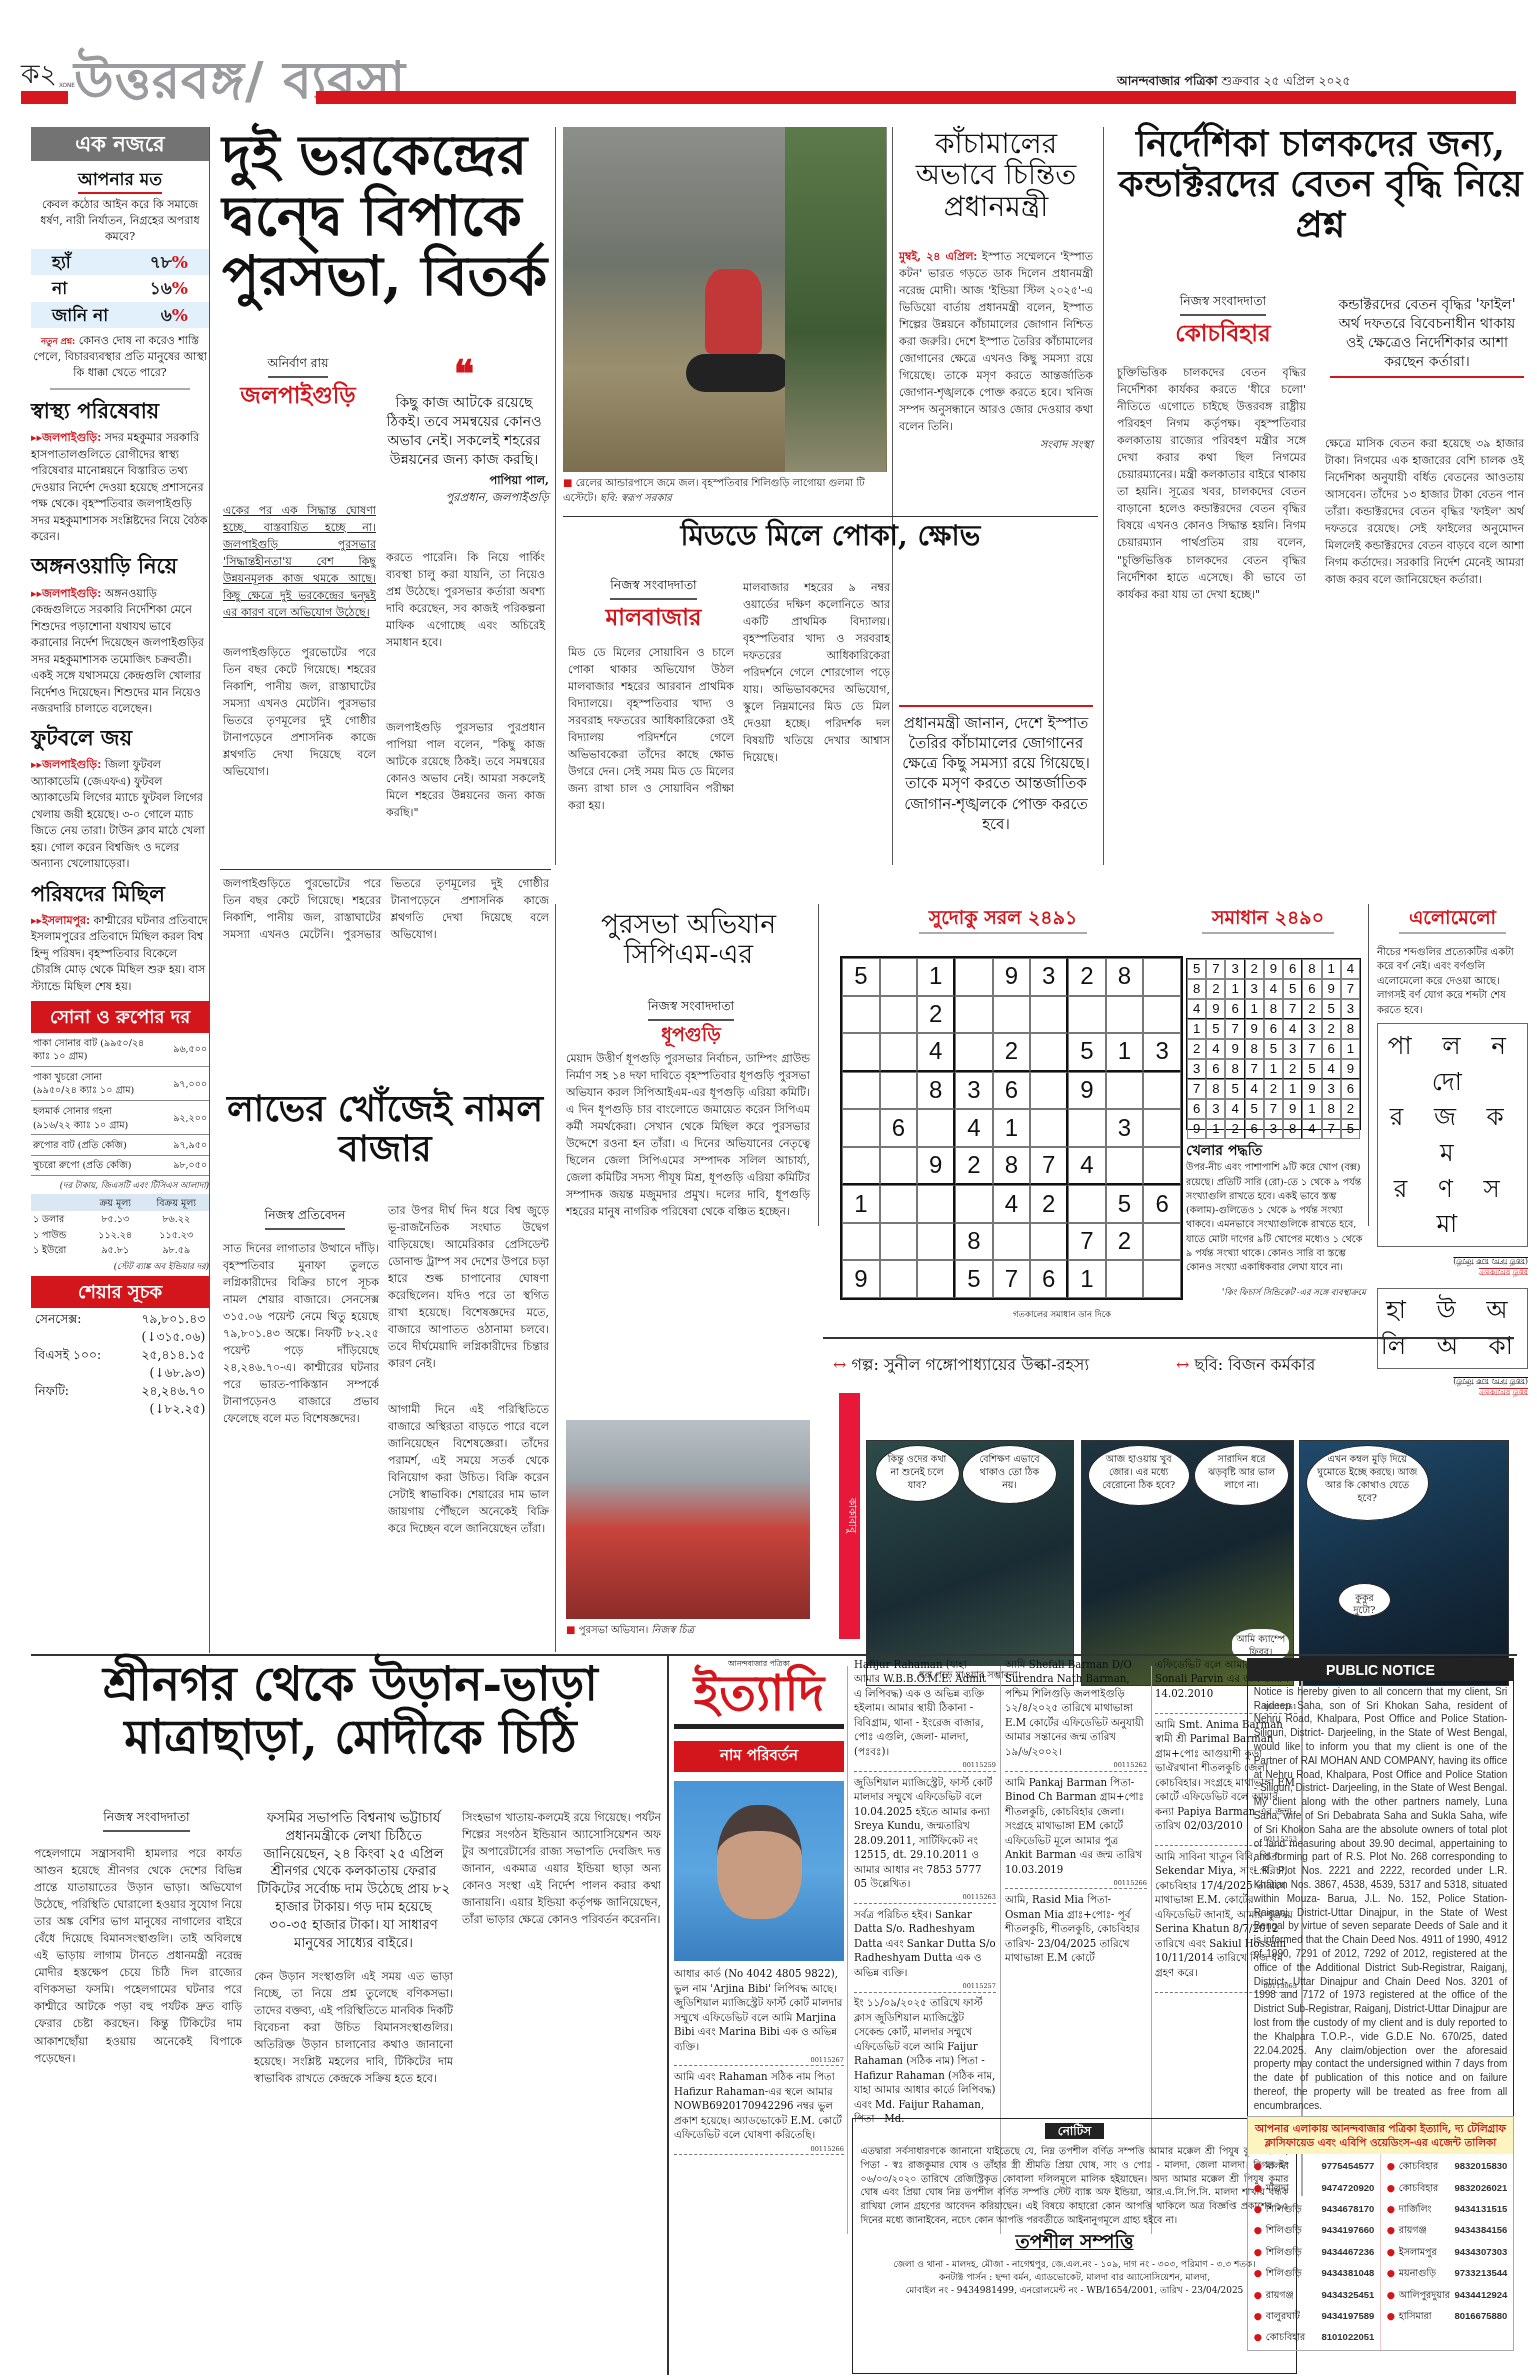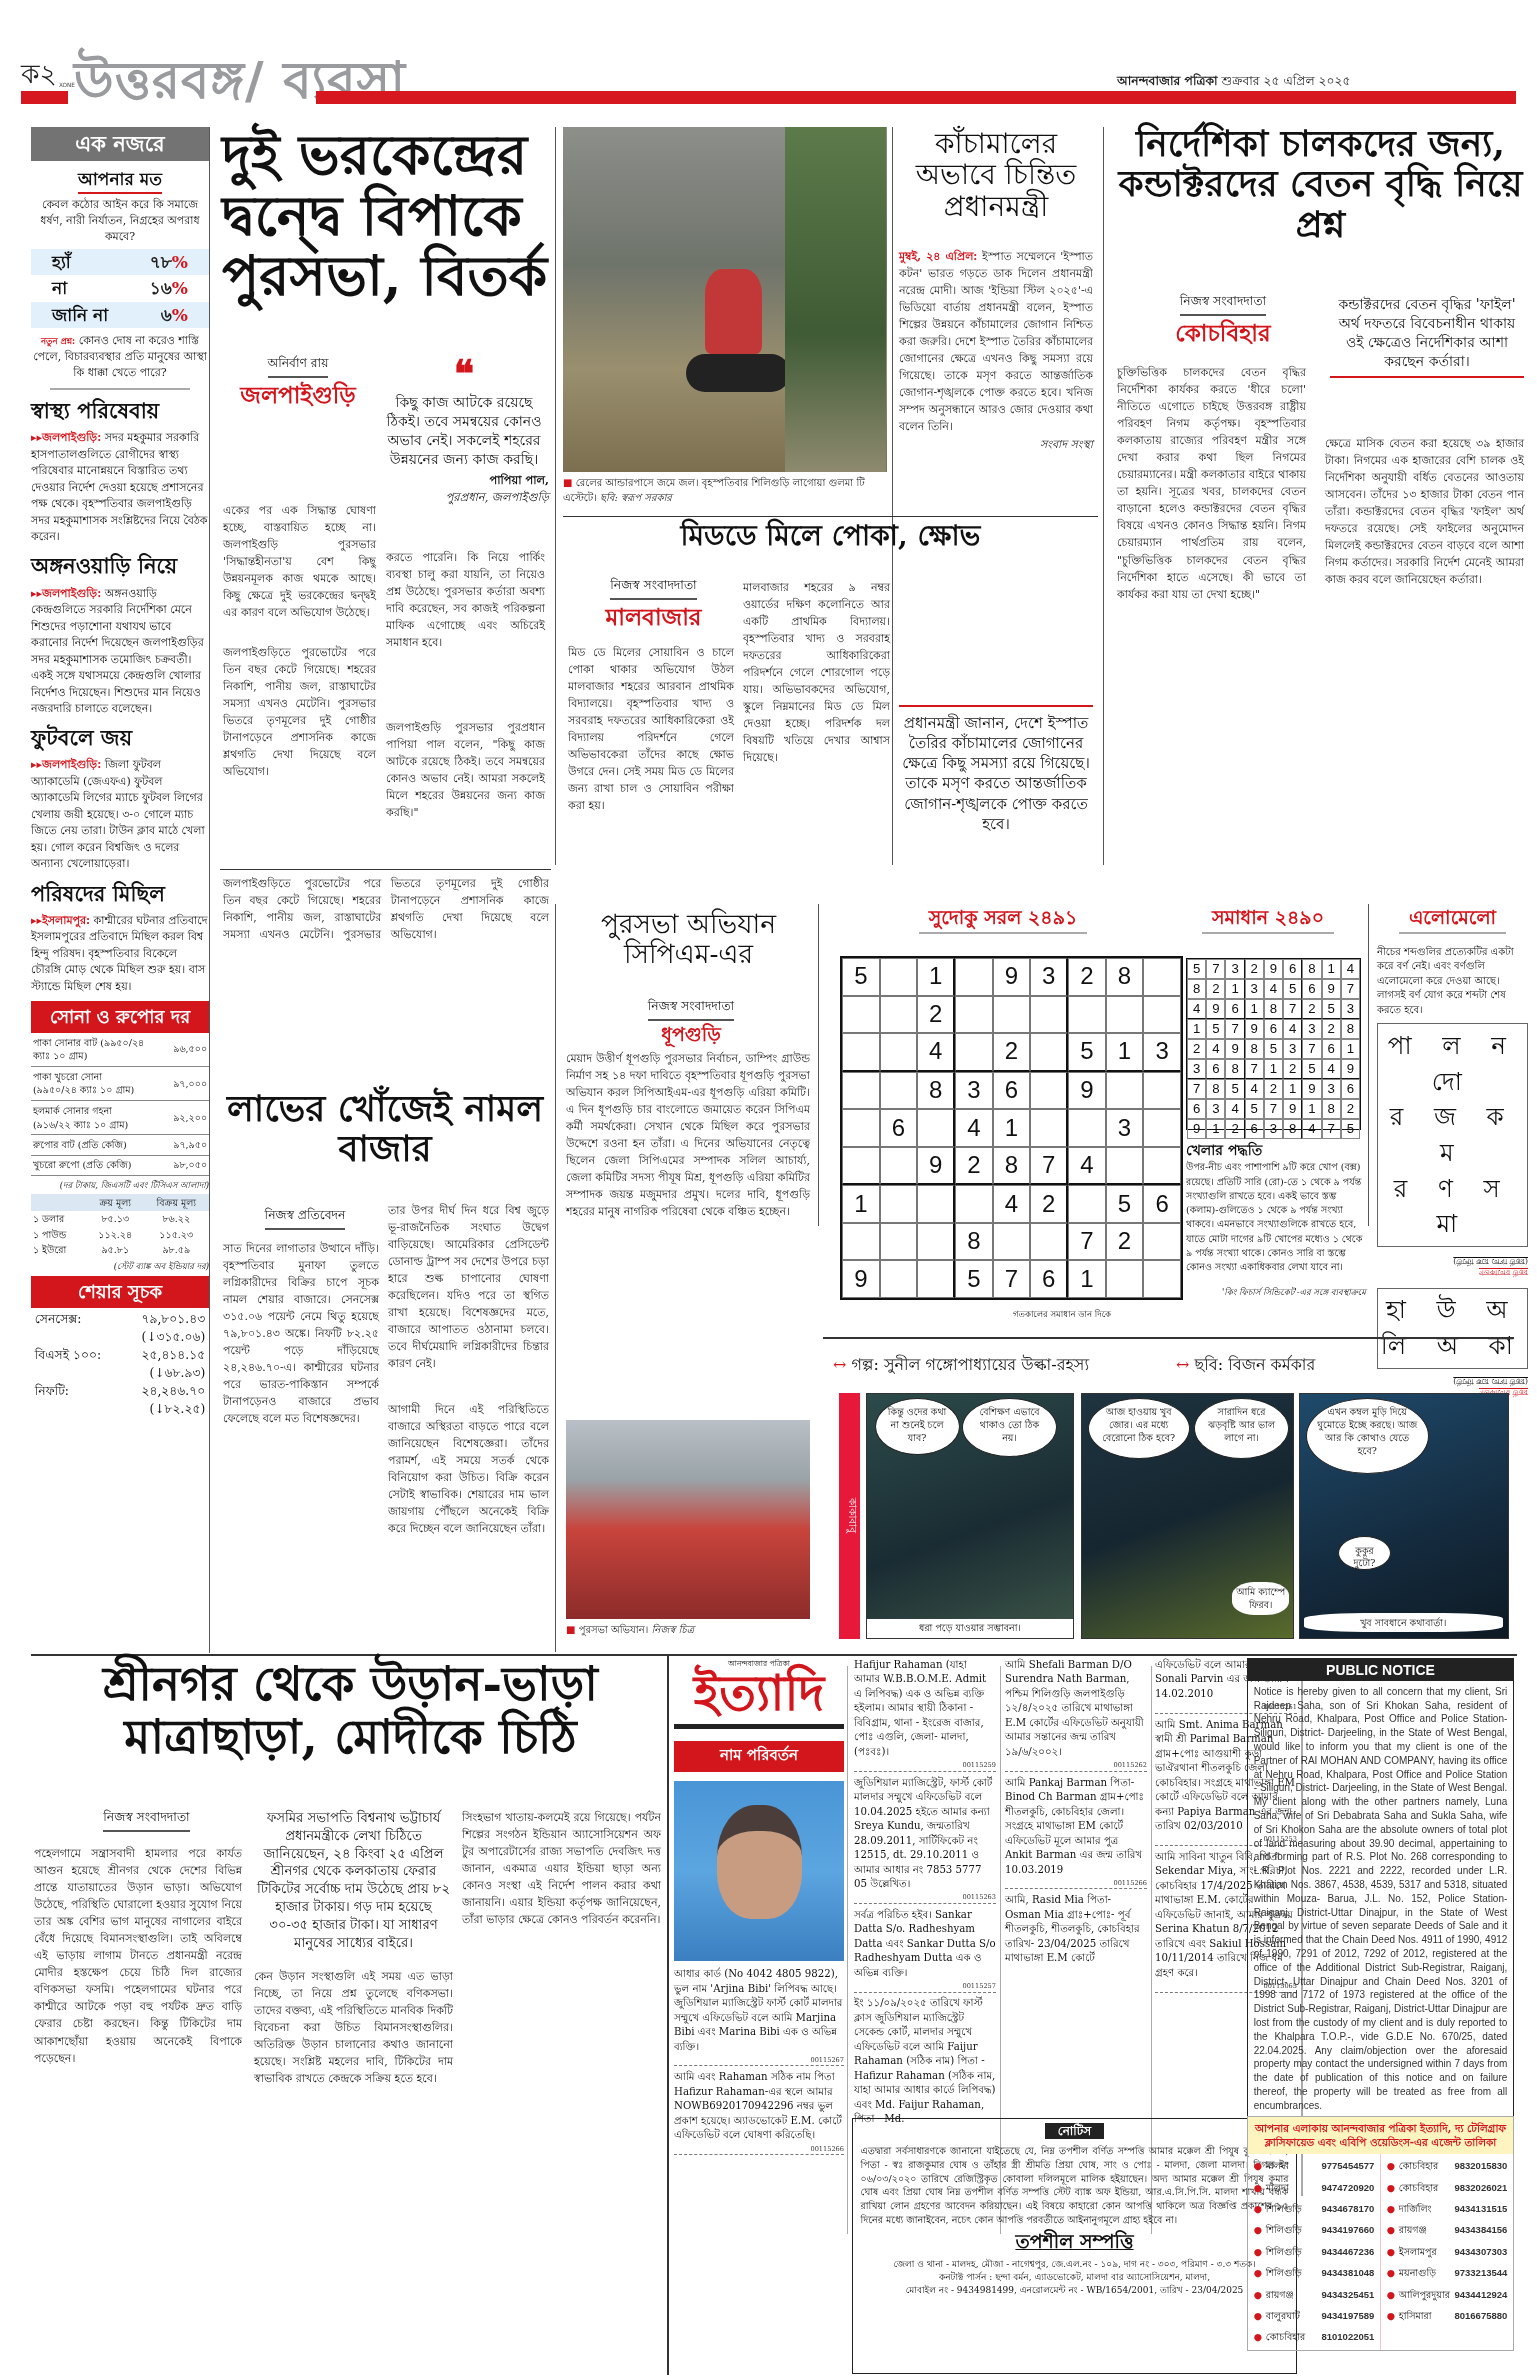--- a/index.html
+++ b/index.html
@@ -49,21 +49,21 @@
   .sudoku div.bR { border-right: 2.8px solid #111; }
   .sudoku div.bB { border-bottom: 2.8px solid #111; }
   .solution { display: grid; grid-template-columns: repeat(9, 1fr); border: 1.9px solid #111; }
   .solution div { border: 0.9px solid #888; text-align: center; font-family: "Liberation Sans", sans-serif; font-size: 13.2px; line-height: 18px; }
   .solution div.bR { border-right: 1.9px solid #111; }
   .solution div.bB { border-bottom: 1.9px solid #111; }
   .puzzle-title { color: #d3151c; font-weight: bold; font-size: 19px; text-align: center; border-bottom: 2.8px solid #aaa; display: inline-block; padding: 0 9.5px; }
   .jumble-box { border: 0.9px solid #666; text-align: center; font-size: 24.6px; letter-spacing: 11.4px; line-height: 1.45; padding: 3.8px 0; }
 
   
-  .comic-panel { position: absolute; background: linear-gradient(160deg, #2d4b4a 0%, #1a2c33 55%, #3e5648 100%); border: 1.9px solid #333; }
+  .comic-panel { position: absolute; background: linear-gradient(160deg, #2d4b4a 0%, #1a2c33 55%, #3e5648 100%); border: 1.9px solid #333; margin-top: 47px; }
   .bubble { position: absolute; background: #fff; border-radius: 50%; font-size: 9.5px; text-align: center; padding: 7.6px 9.5px; line-height: 1.35; border: 0.9px solid #222; }
 
   
   .ityadi-logo { color: #d3151c; font-size: 49px; font-weight: bold; text-align: center; line-height: 1; }
   .namechange { background: #d3151c; color: #fff; text-align: center; font-size: 15px; font-weight: bold; padding: 4.7px 0; }
   .ad-text { font-size: 10.2px; line-height: 1.42; }
   .ad-code { font-size: 6.6px; color: #333; border-bottom: 0.9px dashed #777; text-align: right; margin: 1.9px 0 3.8px; }
 
   
   .pn-box { border: 1.9px solid #222; }
@@ -215,21 +215,21 @@
 <div class="abs headline" style="left:222px;top:125px;width:326px;font-size:55px;line-height:1.1;">দুই ভরকেন্দ্রের দ্বন্দ্বে বিপাকে পুরসভা, বিতর্ক</div>
 <div class="abs" style="left:227px;top:355px;width:142px;text-align:center;">
   <div class="byline">অনির্বাণ রায়</div>
   <div class="dateline">জলপাইগুড়ি</div>
 </div>
 <div class="abs" style="left:379px;top:355px;width:170px;">
   <div class="qmark">❝</div>
   <div class="pullquote">কিছু কাজ আটকে রয়েছে ঠিকই। তবে সমন্বয়ের কোনও অভাব নেই। সকলেই শহরের উন্নয়নের জন্য কাজ করছি।</div>
   <div style="text-align:right;font-size:11.4px;margin-top:3.8px;"><b>পাপিয়া পাল,</b><br><i>পুরপ্রধান, জলপাইগুড়ি</i></div>
 </div>
-<div class="abs body-text" style="left:223px;top:502px;width:153px;">একের পর এক সিদ্ধান্ত ঘোষণা হচ্ছে, বাস্তবায়িত হচ্ছে না। জলপাইগুড়ি পুরসভার 'সিদ্ধান্তহীনতা'য় বেশ কিছু উন্নয়নমূলক কাজ থমকে আছে। কিছু ক্ষেত্রে দুই ভরকেন্দ্রের দ্বন্দ্বই এর কারণ বলে অভিযোগ উঠেছে।</div>
+<div class="abs body-text" style="left:223px;top:502px;width:153px;text-decoration:underline;">একের পর এক সিদ্ধান্ত ঘোষণা হচ্ছে, বাস্তবায়িত হচ্ছে না। জলপাইগুড়ি পুরসভার 'সিদ্ধান্তহীনতা'য় বেশ কিছু উন্নয়নমূলক কাজ থমকে আছে। কিছু ক্ষেত্রে দুই ভরকেন্দ্রের দ্বন্দ্বই এর কারণ বলে অভিযোগ উঠেছে।</div>
 <div class="abs body-text" style="left:223px;top:644px;width:153px;">জলপাইগুড়িতে পুরভোটের পরে তিন বছর কেটে গিয়েছে। শহরের নিকাশি, পানীয় জল, রাস্তাঘাটের সমস্যা এখনও মেটেনি। পুরসভার ভিতরে তৃণমূলের দুই গোষ্ঠীর টানাপড়েনে প্রশাসনিক কাজে শ্লথগতি দেখা দিয়েছে বলে অভিযোগ।</div>
 <div class="abs body-text" style="left:386px;top:549px;width:159px;">করতে পারেনি। কি নিয়ে পার্কিং ব্যবস্থা চালু করা যায়নি, তা নিয়েও প্রশ্ন উঠেছে। পুরসভার কর্তারা অবশ্য দাবি করেছেন, সব কাজই পরিকল্পনা মাফিক এগোচ্ছে এবং অচিরেই সমাধান হবে।</div>
 <div class="abs body-text" style="left:386px;top:719px;width:159px;">জলপাইগুড়ি পুরসভার পুরপ্রধান পাপিয়া পাল বলেন, "কিছু কাজ আটকে রয়েছে ঠিকই। তবে সমন্বয়ের কোনও অভাব নেই। আমরা সকলেই মিলে শহরের উন্নয়নের জন্য কাজ করছি।"</div>
 <div class="vrule" style="left:555px;top:127px;height:738px;"></div>
 
 <div class="photo" style="left:563px;top:127px;width:324px;height:345px;background:linear-gradient(180deg,#8c8f8a 0%,#6f746b 40%,#9a8f6e 70%,#7b6f4f 100%);">
   <div class="abs" style="left:142px;top:142px;width:57px;height:85px;background:#c23838;border-radius:30% 30% 10% 10%;"></div>
   <div class="abs" style="left:123px;top:227px;width:104px;height:38px;background:#222;border-radius:19px;"></div>
   <div class="abs" style="left:222px;top:0;width:101px;height:345px;background:linear-gradient(180deg,#5c7a4a,#3f5b35 60%,#8e8a6f);"></div>
 </div>

